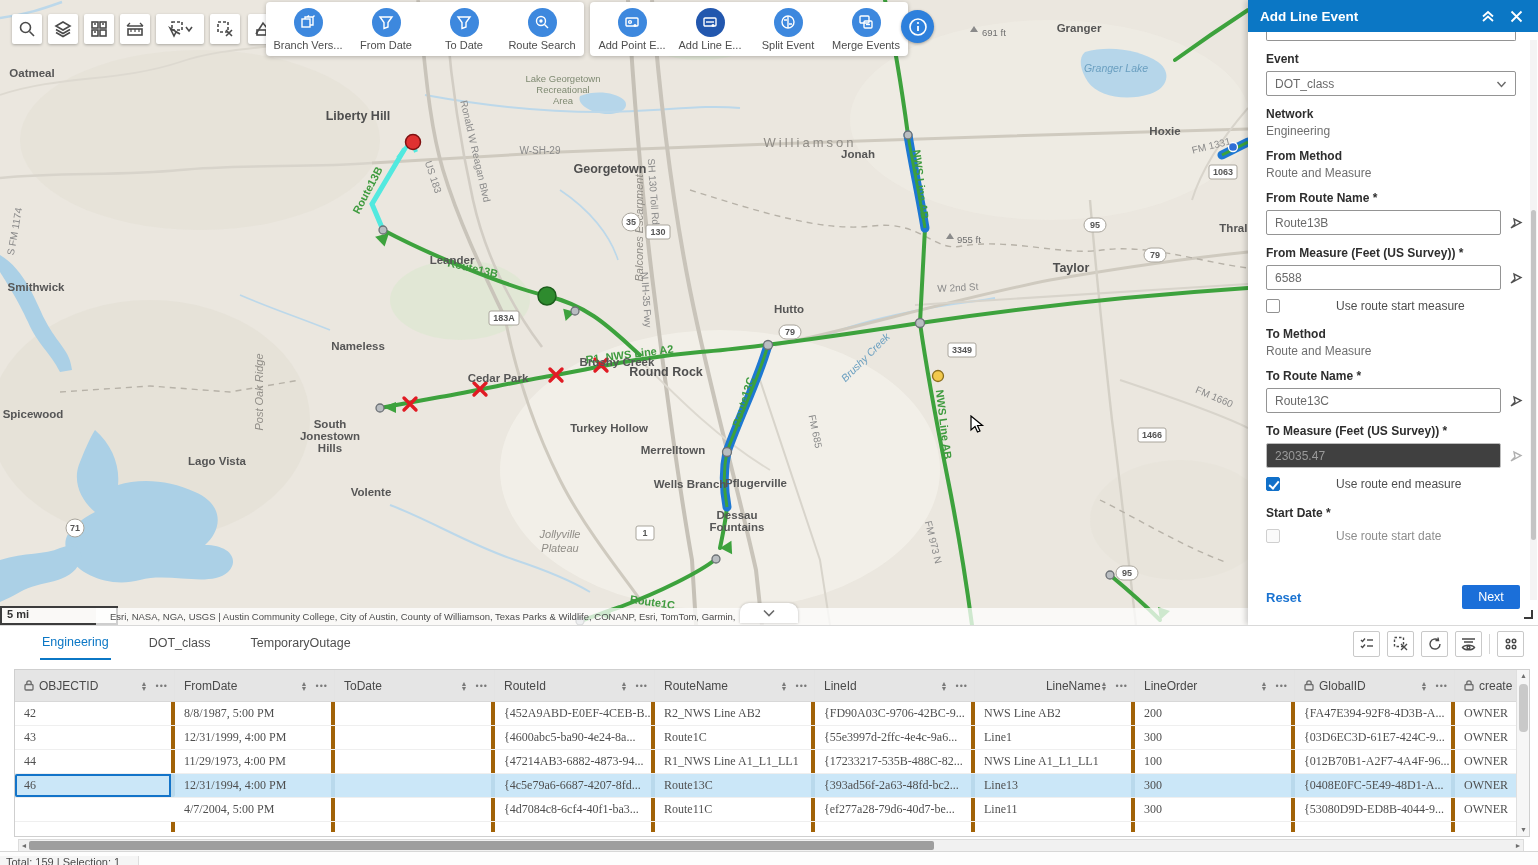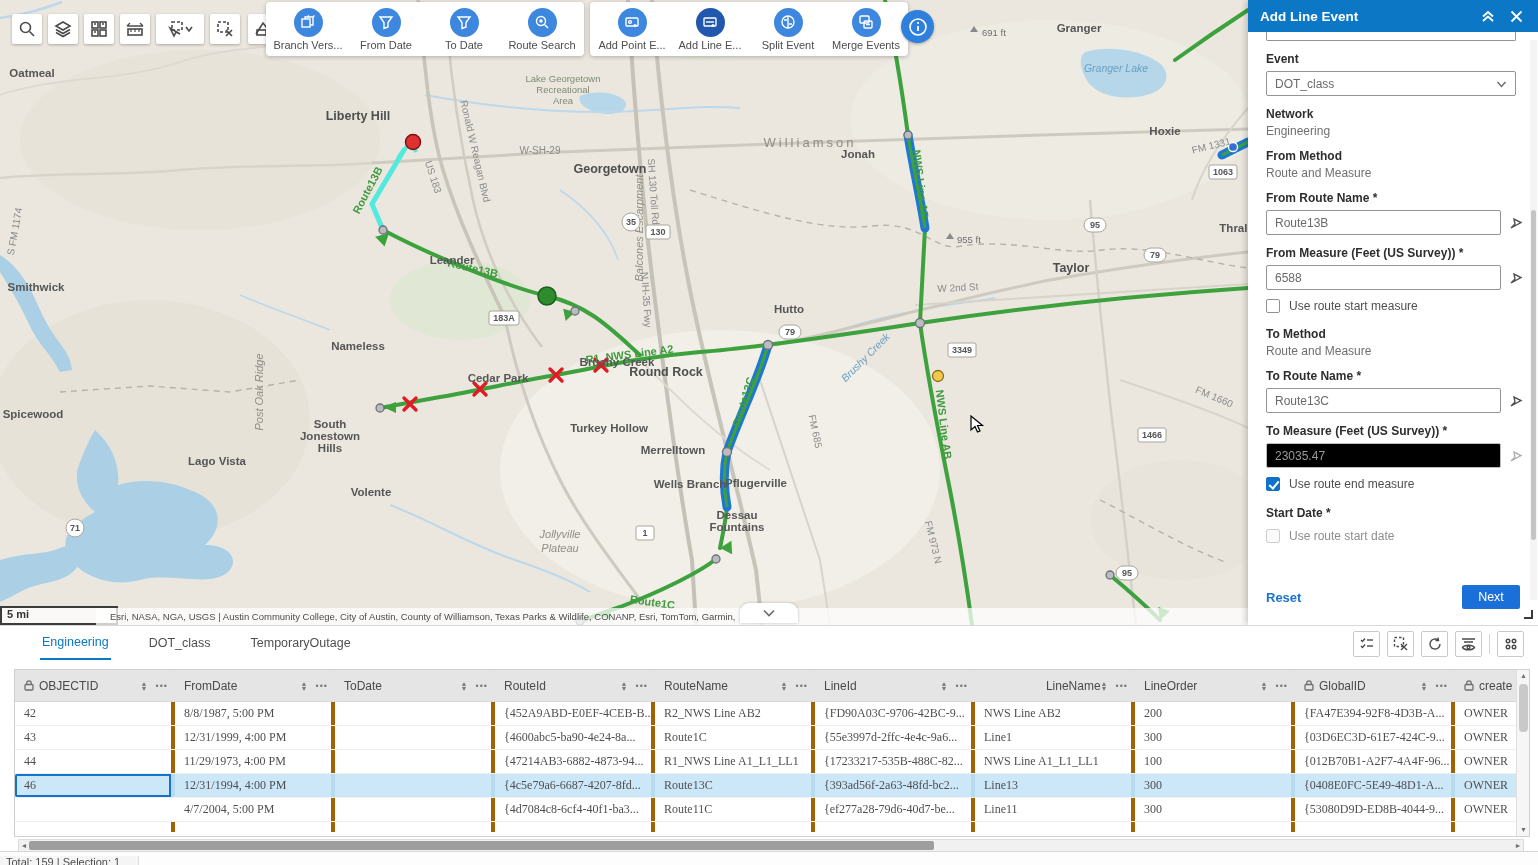--- a/index.html
+++ b/index.html
@@ -41,32 +41,32 @@
   #panel-title { font-size:13.5px; font-weight:bold; flex:1; }
   .ph-icon { width:20px; height:20px; display:flex; align-items:center; justify-content:center; margin-left:8px; }
   .ph-icon svg { stroke:#fff; fill:none; stroke-width:1.8; }
   #panel-body { position:absolute; top:32px; bottom:48px; left:0; right:8px; overflow:hidden; padding:0 6px 0 18px; }
   .cutoff-input { height:9px; border:1px solid #949494; border-top:none; border-radius:0 0 2px 2px; margin-top:0; width:250px; }
   .f-label { font-size:12px; color:#2e2e2e; font-weight:bold; margin-top:11px; }
   .f-value { font-size:12px; color:#6f6f6f; margin-top:3px; }
   .inp-row { display:flex; align-items:center; margin-top:5px; gap:7px; }
   .inp { width:238px; height:25px; border:1px solid #949494; border-radius:2px; font-size:12px; color:#6a6a6a;
          display:flex; align-items:center; padding:0 8px; background:#fff; }
-  .inp.disabled { background:#000000; color:#9a9a9a; border-color:#bdbdbd; }
+  .inp.disabled { background:#404040; color:#9a9a9a; border-color:#bdbdbd; }
   .inp.w250 { width:250px; justify-content:space-between; }
   .picker { width:16px; height:16px; }
   .picker svg { stroke:#4f4f4f; fill:none; stroke-width:1.4; }
   .picker.disabled svg { stroke:#b0b0b0; }
   .chk-row { display:flex; align-items:center; gap:9px; margin-top:9px; }
   .chk { width:14px; height:14px; border:1px solid #919191; border-radius:2px; background:#fff; flex:none; }
   .chk.checked { background:#1170c9; border-color:#1170c9; position:relative; }
   .chk.checked:after { content:""; position:absolute; left:4px; top:1px; width:4px; height:8px;
                        border:solid #fff; border-width:0 2px 2px 0; transform:rotate(40deg); }
   .chk.disabled { border-color:#cfcfcf; background:#fafafa; }
-  .chk-label { font-size:12px; color:#4f4f4f; }
+  .chk-label { font-size:12px; color:#4f4f4f;margin-left:47px; }
   .chk-label.dim { color:#8d8d8d; }
   .date-inp { width:250px; height:25px; border:1px solid #949494; border-radius:2px; display:flex; align-items:center;
               gap:7px; padding:0 8px; margin-top:5px; font-size:12px; color:#6a6a6a; }
   .date-inp .val { flex:1; color:#555; }
   .cal svg, .chev svg { stroke:#6a6a6a; fill:none; stroke-width:1.4; }
   #panel-footer { position:absolute; bottom:10px; left:0; right:0; height:36px; display:flex; align-items:center; padding:0 18px; }
   #reset-link { color:#1a73d1; font-size:13px; font-weight:bold; flex:1; }
   #next-btn { background:#1b6fd9; color:#fff; font-size:12.5px; width:58px; height:24px; border:none; border-radius:2px; }
   #panel-scroll { position:absolute; right:1px; top:40px; width:7px; height:560px; background:#f4f4f4; }
   #panel-thumb { position:absolute; left:1px; top:170px; width:5px; height:330px; background:#c4c4c4; border-radius:3px; }

